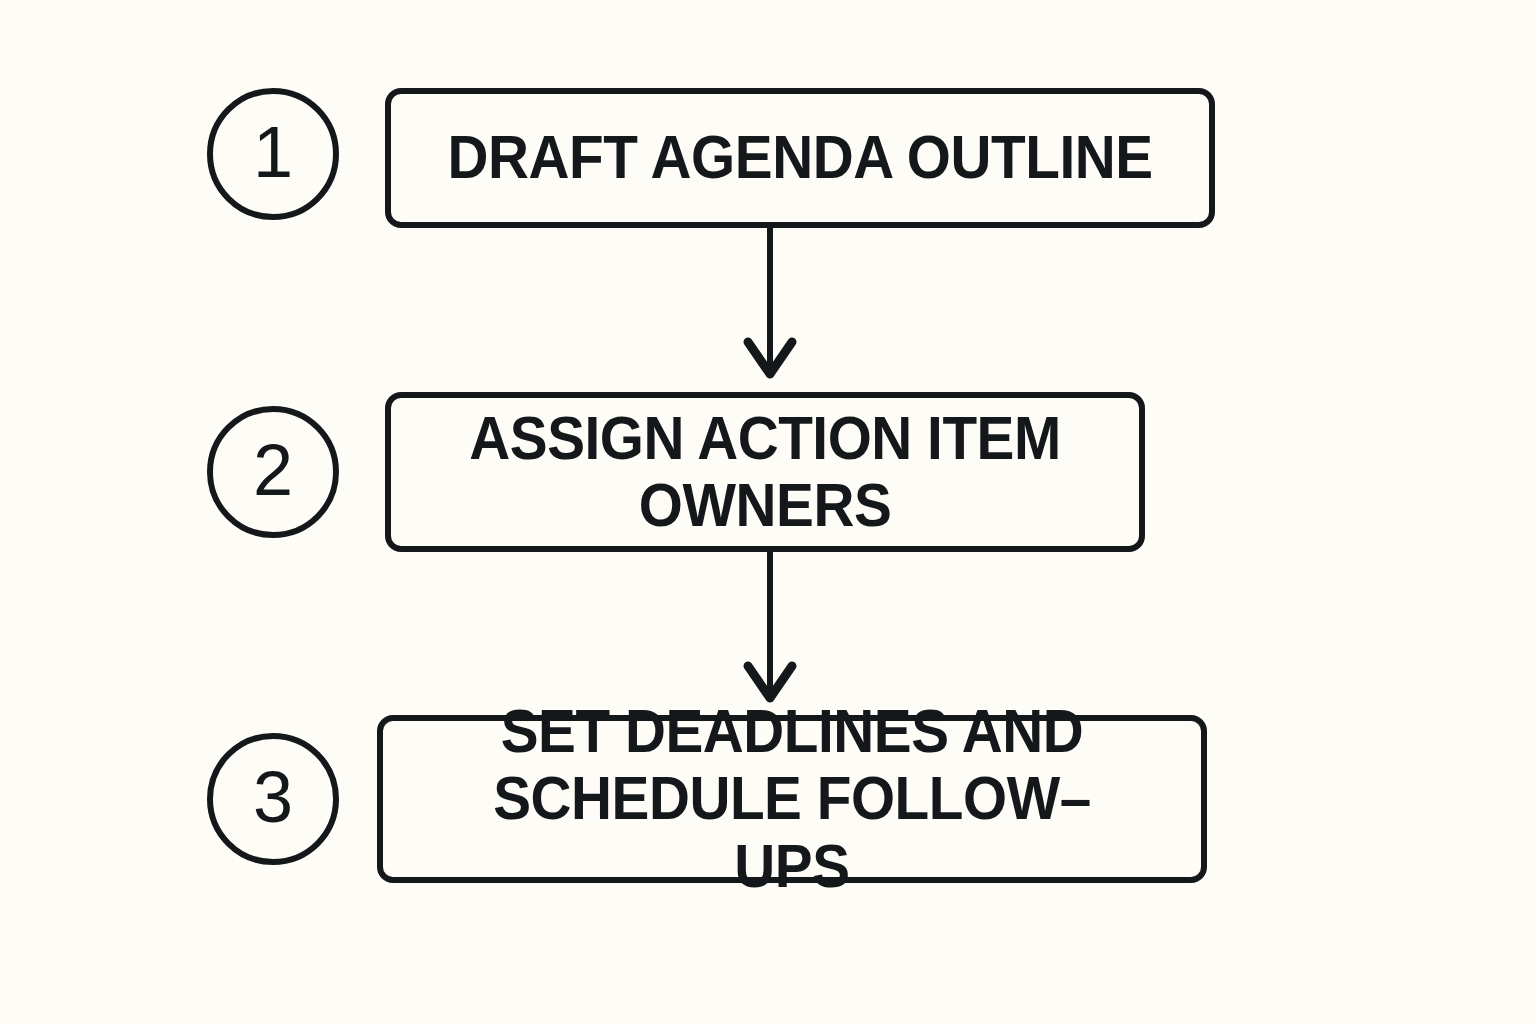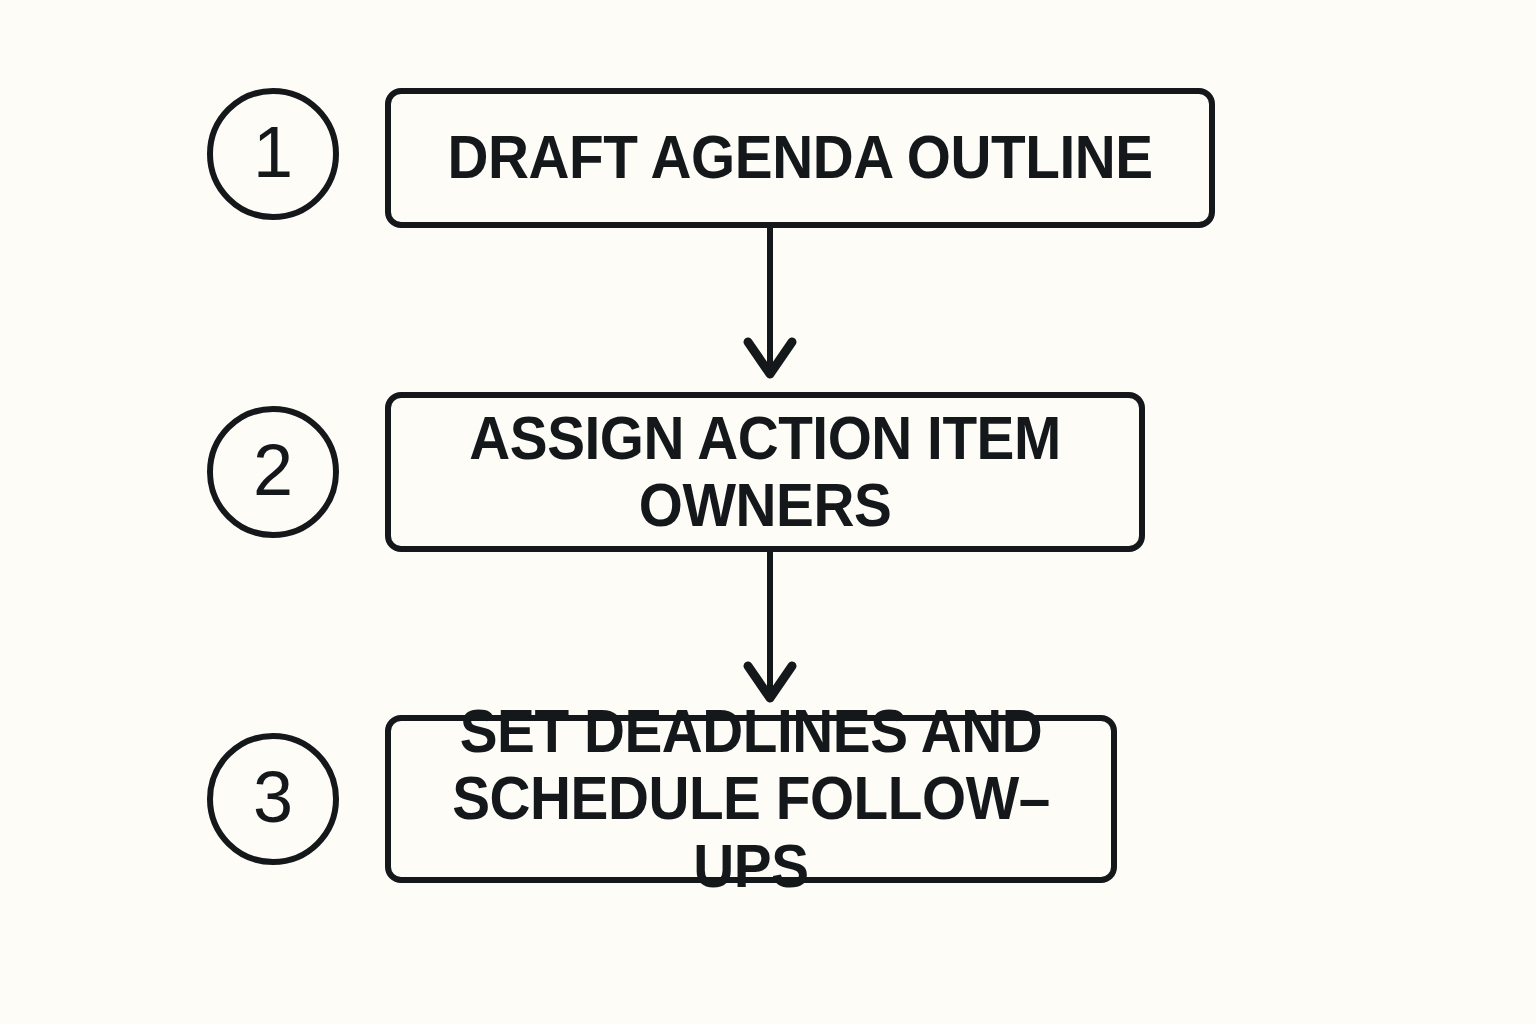--- a/index.html
+++ b/index.html
@@ -120,19 +120,19 @@
     <line x1="70" y1="0" x2="70" y2="148" stroke="#15181B" stroke-width="6" stroke-linecap="butt"></line>
     <polyline points="48,118 70,150 92,118" fill="none" stroke="#15181B" stroke-width="9" stroke-linecap="round" stroke-linejoin="round"></polyline>
   </svg>
 
   <div class="step-row" style="top:715px;height:168px;">
 
     <div class="step-badge" style="left:207px; top:18px;">
       <span class="step-badge-number">3</span>
     </div>
 
-    <div class="step-box" style="left:385px; top:0px; width:732px; height:168px;">
+    <div class="step-box" style="left:377px; top:0px; width:830px; height:168px;">
       <span class="step-box-label">SET DEADLINES AND
 SCHEDULE FOLLOW–UPS</span>
     </div>
   </div>
 
 </div>
 
 </body></html>

